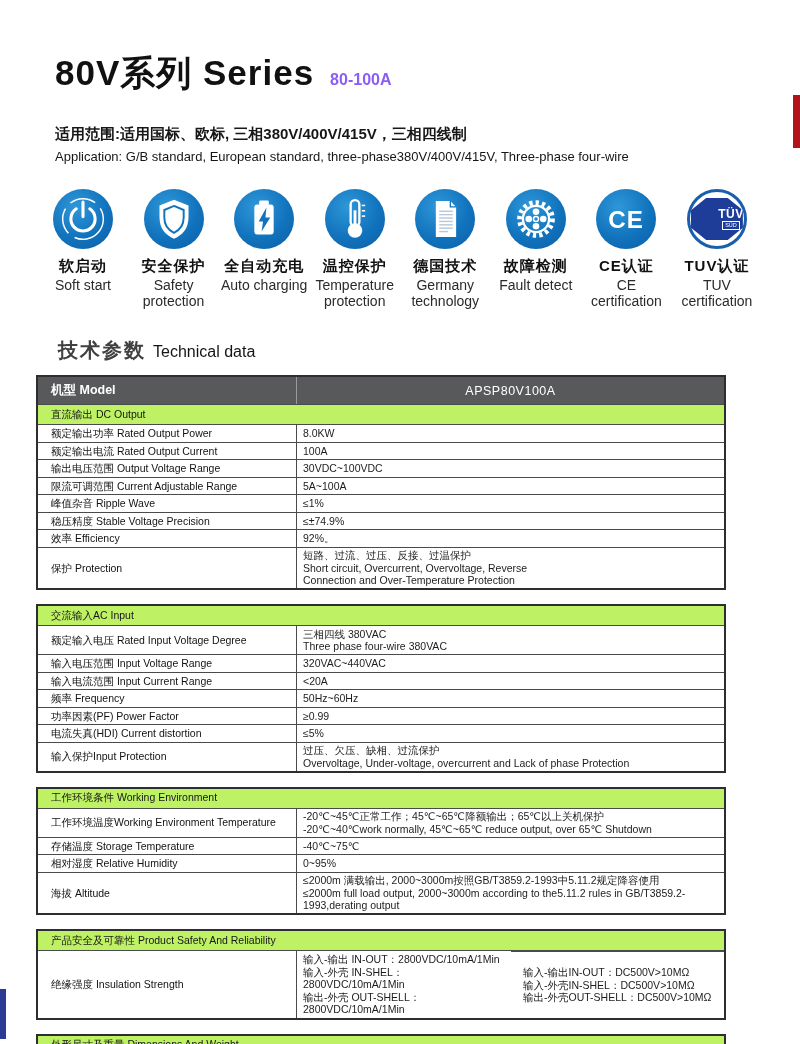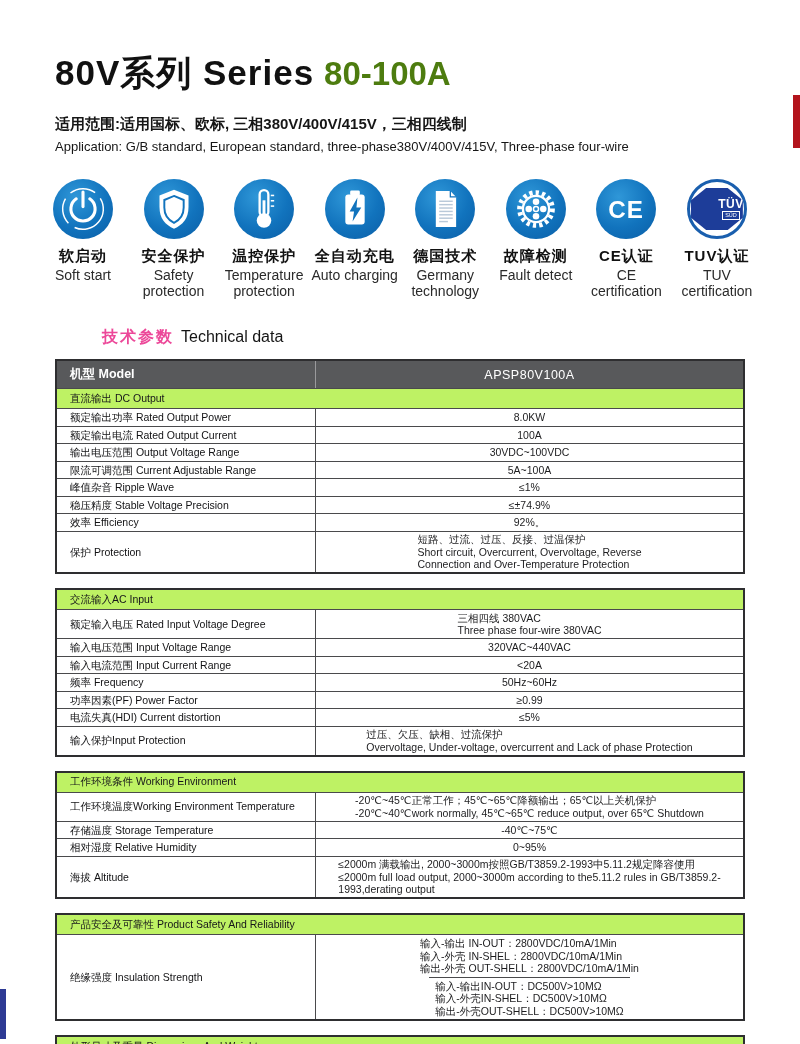--- a/index.html
+++ b/index.html
@@ -6,65 +6,65 @@
   body{width:800px;height:1044px;background:#ffffff;position:relative;overflow:hidden;
        font-family:"Liberation Sans","DejaVu Sans",sans-serif;color:#1c1c1e;}
   .page{position:relative;width:800px;height:1044px;}
 
   
   .red-mark{position:absolute;right:0;top:95px;width:7px;height:53px;background:#b3141c;}
   .blue-mark{position:absolute;left:0;top:989px;width:6px;height:50px;background:#2d3a94;}
 
   
   .title-block{padding:50px 55px 0 55px;}
-  .title-line{display:flex;align-items:baseline;gap:10px;}
+  .title-line{display:flex;align-items:baseline;gap:16px;}
   .title-main{font-size:35px;font-weight:bold;letter-spacing:1px;color:#111;}
-  .title-range{font-size:33px;font-weight:600;color:#4d7c0f;}
-  .subtitle-cn{font-size:15px;font-weight:600;margin-top:18px;color:#161616;}
+  .title-range{font-size:16px;font-weight:600;color:#8b5cf6;}
+  .subtitle-cn{font-size:15px;font-weight:600;margin-top:28px;color:#161616;}
   .subtitle-en{font-size:13px;margin-top:5px;color:#161616;}
 
   
   .features{display:flex;justify-content:space-between;margin:25px 38px 0 38px;}
   .feature{width:90px;text-align:center;}
   .circle{width:60px;height:60px;border-radius:50%;margin:0 auto;
           background:radial-gradient(circle at 38% 30%,#2f97d8 0%,#1173bd 55%,#0b5ea6 100%);
           display:flex;align-items:center;justify-content:center;}
   .circle svg{display:block;}
   .circle.tuv{background:#fff;border:3px solid #1a5fae;box-sizing:border-box;}
   .tuv-oct{width:44px;height:44px;background:#1d3d99;display:flex;flex-direction:column;
            align-items:center;justify-content:center;
            clip-path:polygon(30% 2%,70% 2%,98% 30%,98% 70%,70% 98%,30% 98%,2% 70%,2% 30%);padding-left:28px;}
   .tuv-txt{color:#fff;font-weight:bold;font-size:12px;line-height:12px;letter-spacing:.5px;}
   .tuv-sub{color:#fff;font-size:5.5px;line-height:7px;border:1px solid #fff;padding:0 2px;margin-top:1px;}
   .f-cn{font-size:15px;font-weight:bold;letter-spacing:1px;margin-top:8px;color:#111;}
   .f-en{font-size:14px;margin-top:1px;color:#2a2a2a;}
 
   
   .tech-heading{margin:28px 55px 0 58px;display:flex;align-items:baseline;gap:7px;}
-  .th-cn{font-size:16px;font-weight:bold;letter-spacing:2px;color:#ec4899;margin-left:44px;}
+  .th-cn{font-size:20px;font-weight:bold;letter-spacing:2px;color:#404040;}
   .th-en{font-size:16px;color:#141414;}
 
   
-  .spec-table{width:690px;margin-left:55px;border:2px solid #2e2e30;box-sizing:border-box;background:#fff;}
+  .spec-table{width:690px;margin-left:36px;border:2px solid #2e2e30;box-sizing:border-box;background:#fff;}
   .mt-first{margin-top:11px;}
   .mt{margin-top:14px;}
   .model-row{background:#58595b;color:#fff;display:flex;align-items:stretch;font-size:12.5px;}
   .model-label{width:258px;box-sizing:border-box;padding:5px 4px 5px 13px;font-weight:bold;}
   .model-value{flex:1;border-left:1px solid #9a9a9c;display:flex;align-items:center;justify-content:center;letter-spacing:.5px;}
   .sec{background:#bef264;padding:2.5px 4px 2.5px 13px;font-size:10.5px;color:#16161a;border-top:1px solid #4a4a4c;}
   .spec-table > .sec:first-child{border-top:none;}
   .row{display:flex;align-items:stretch;border-top:1px solid #4a4a4c;font-size:10.5px;line-height:12.5px;}
   .lbl{width:258px;box-sizing:border-box;padding:2px 4px 2px 13px;display:flex;align-items:center;color:#121214;}
   .val{flex:1;border-left:1px solid #4a4a4c;box-sizing:border-box;padding:1.5px 6px;
-       display:flex;align-items:center;justify-content:center;text-align:center;min-height:15px;}
+       display:flex;align-items:center;text-align:center;min-height:15px;}
   .vblock{display:inline-block;}
   .vblock.ml{text-align:left;}
   .ln{display:block;}
   
-  .ins-val{flex:1;border-left:1px solid #4a4a4c;display:flex;flex-direction:column;align-items:center;}
+  .ins-val{flex:1;border-left:1px solid #4a4a4c;display:flex;flex-direction:row;}
   .ins-group{flex:1;display:flex;align-items:center;justify-content:center;padding:2px 6px;text-align:center;}
   .ins-group + .ins-group{border-top:1px solid #4a4a4c;}
 </style>
 </head>
 <body>
 
 <div class="page">
   <div class="red-mark"></div>
   <div class="blue-mark"></div>
 
@@ -93,47 +93,47 @@
 
     <div class="feature">
       <div class="circle">
         <svg width="62" height="62" viewBox="0 0 62 62">
           <path d="M31 11 L46 17 V29 C46 41 40 47.5 31 51.5 C22 47.5 16 41 16 29 V17 Z" fill="#fff"></path>
           <path d="M31 17.5 L41 21.7 V29.5 C41 37.8 37 42.4 31 45.3 C25 42.4 21 37.8 21 29.5 V21.7 Z" fill="none" stroke="#1173bd" stroke-width="2"></path>
         </svg>
       </div>
       <div class="f-cn">安全保护</div>
       <div class="f-en">Safety protection</div>
+    </div>
+
+    <div class="feature">
+      <div class="circle">
+        <svg width="62" height="62" viewBox="0 0 62 62">
+          <rect x="26" y="12" width="10" height="5" rx="1.5" fill="#fff"></rect>
+          <rect x="21" y="16" width="20" height="31" rx="3" fill="#fff"></rect>
+          <path d="M33.5 19 L25.5 33.5 H30 L28.5 44 L37.5 29.5 H32.5 Z" fill="#1173bd"></path>
+        </svg>
+      </div>
+      <div class="f-cn">全自动充电</div>
+      <div class="f-en">Auto charging</div>
     </div>
 
     <div class="feature">
       <div class="circle">
         <svg width="62" height="62" viewBox="0 0 62 62">
           <rect x="26.5" y="11.5" width="9" height="27" rx="4.5" fill="none" stroke="#fff" stroke-width="2.4"></rect>
           <circle cx="31" cy="43" r="7.5" fill="#fff"></circle>
           <line x1="31" y1="22" x2="31" y2="40" stroke="#fff" stroke-width="3"></line>
           <line x1="38" y1="17" x2="41.5" y2="17" stroke="#fff" stroke-width="1.6"></line>
           <line x1="38" y1="22.5" x2="41.5" y2="22.5" stroke="#fff" stroke-width="1.6"></line>
           <line x1="38" y1="28" x2="41.5" y2="28" stroke="#fff" stroke-width="1.6"></line>
         </svg>
       </div>
       <div class="f-cn">温控保护</div>
       <div class="f-en">Temperature protection</div>
-    </div>
-
-    <div class="feature">
-      <div class="circle">
-        <svg width="62" height="62" viewBox="0 0 62 62">
-          <rect x="26" y="12" width="10" height="5" rx="1.5" fill="#fff"></rect>
-          <rect x="21" y="16" width="20" height="31" rx="3" fill="#fff"></rect>
-          <path d="M33.5 19 L25.5 33.5 H30 L28.5 44 L37.5 29.5 H32.5 Z" fill="#1173bd"></path>
-        </svg>
-      </div>
-      <div class="f-cn">全自动充电</div>
-      <div class="f-en">Auto charging</div>
     </div>
 
     <div class="feature">
       <div class="circle">
         <svg width="62" height="62" viewBox="0 0 62 62">
           <path d="M21.5 12.5 H36.5 L42.5 18.5 V49.5 H21.5 Z" fill="#fff"></path>
           <path d="M36.5 12.5 V18.5 H42.5" fill="none" stroke="#1173bd" stroke-width="1.3"></path>
           <g stroke="#b9c9d9" stroke-width="1.5">
             <line x1="25" y1="23" x2="39" y2="23"></line>
               <line x1="25" y1="26.5" x2="39" y2="26.5"></line>

